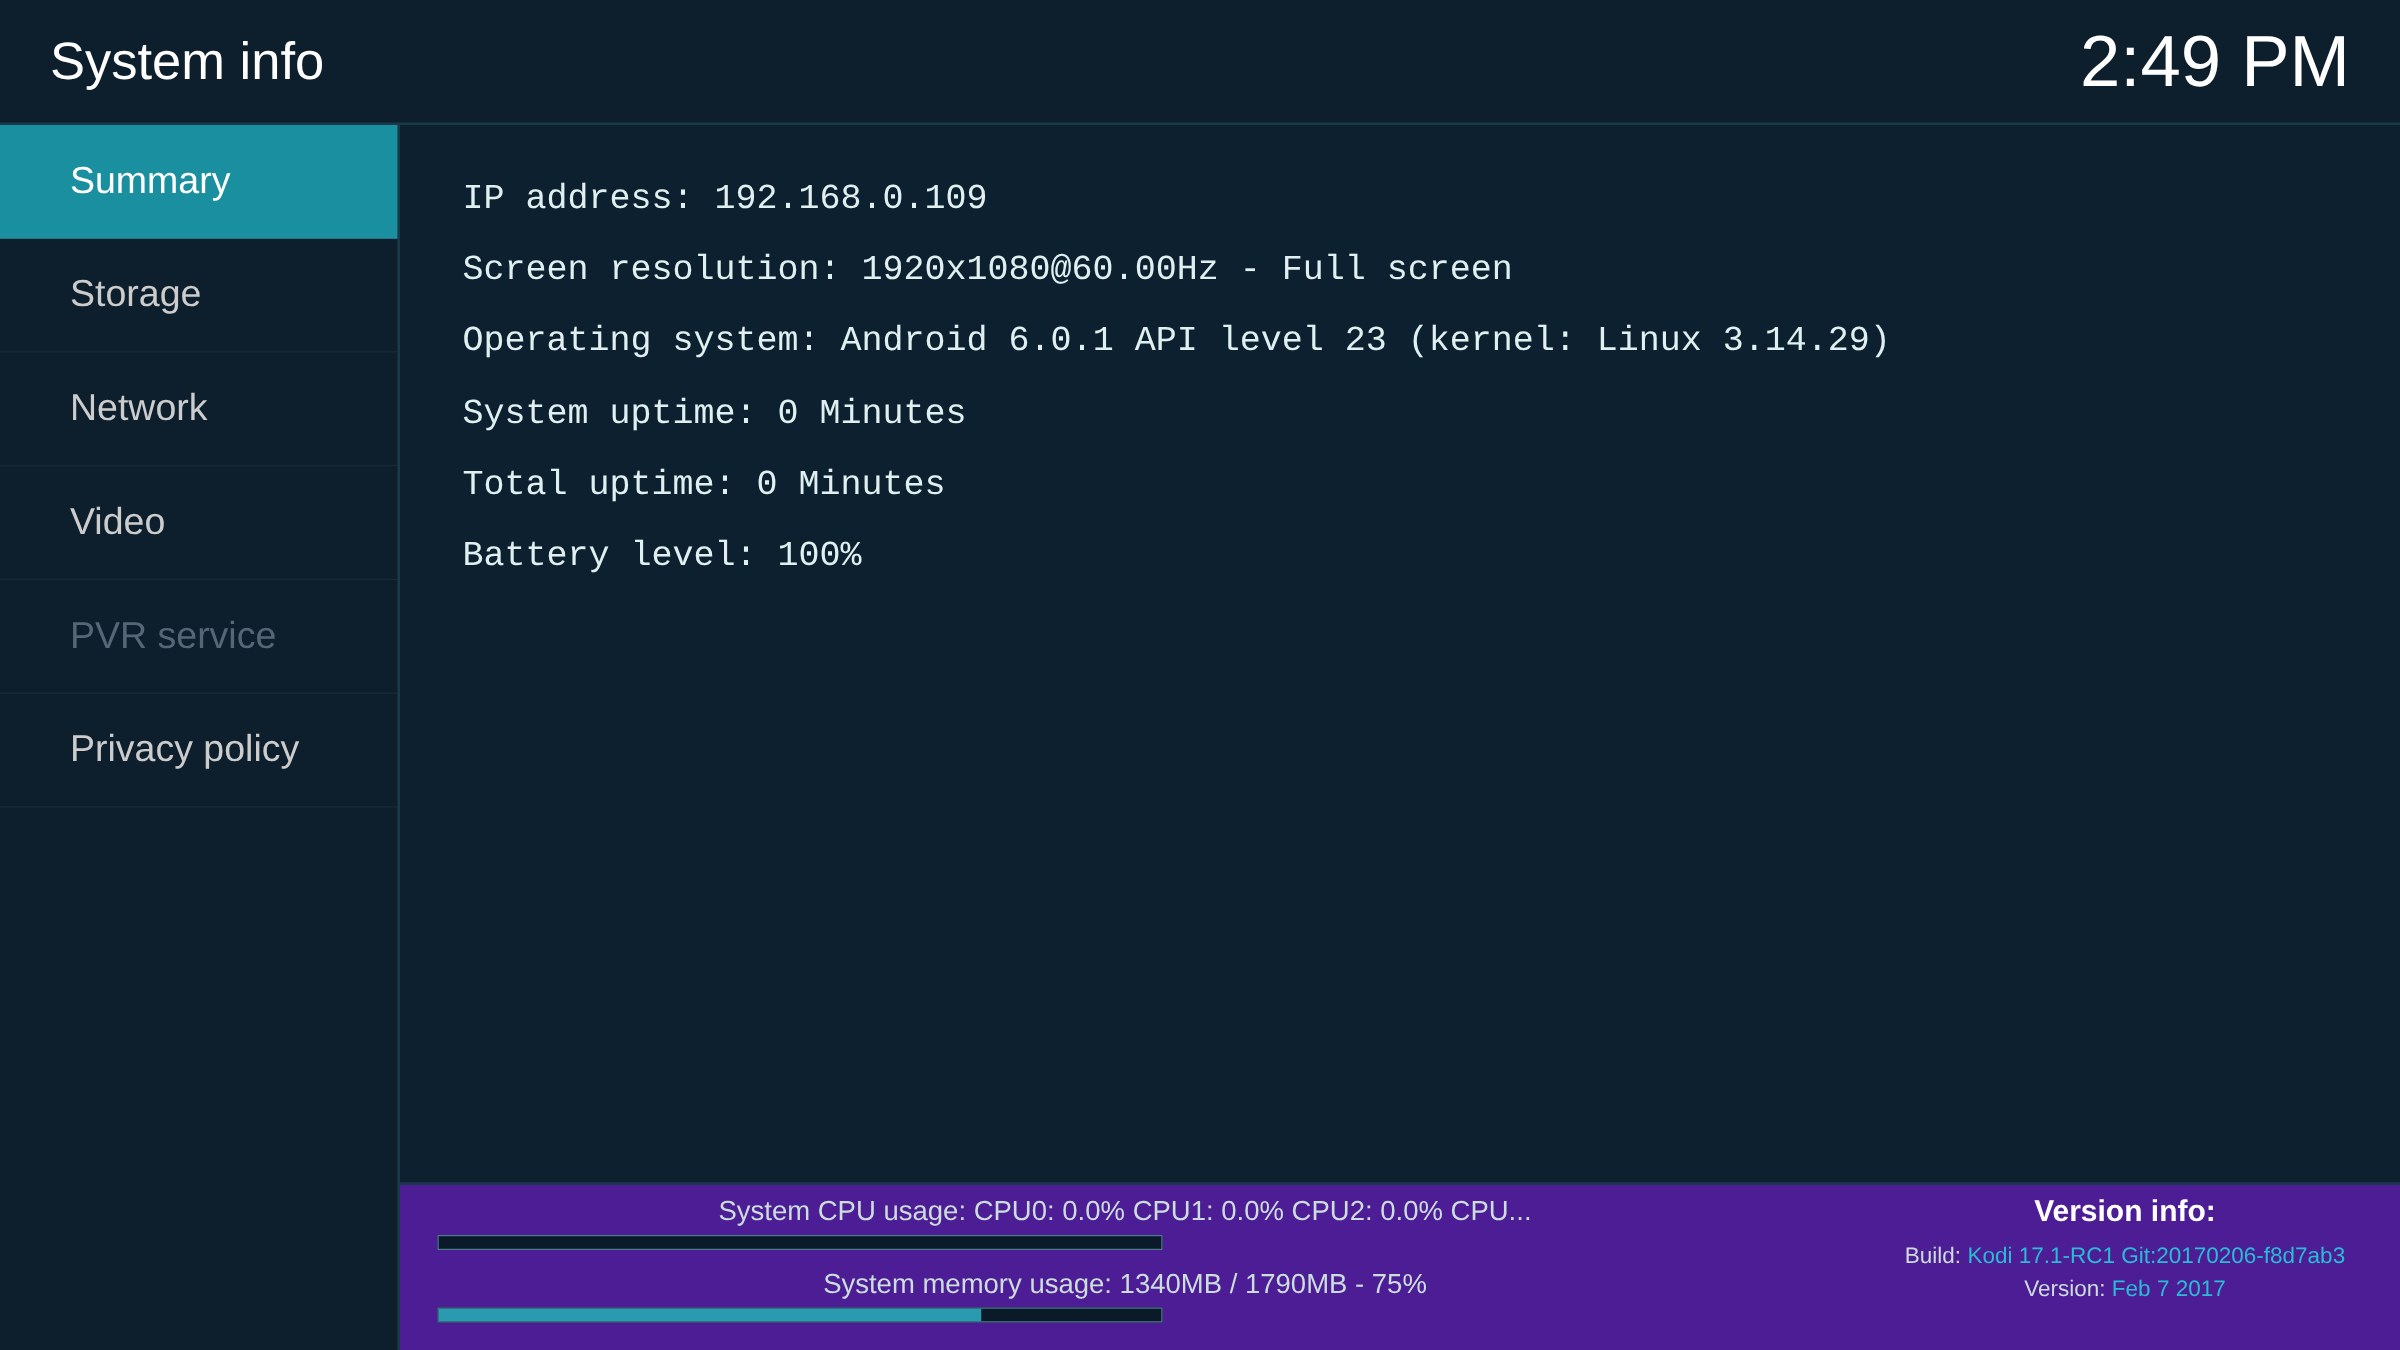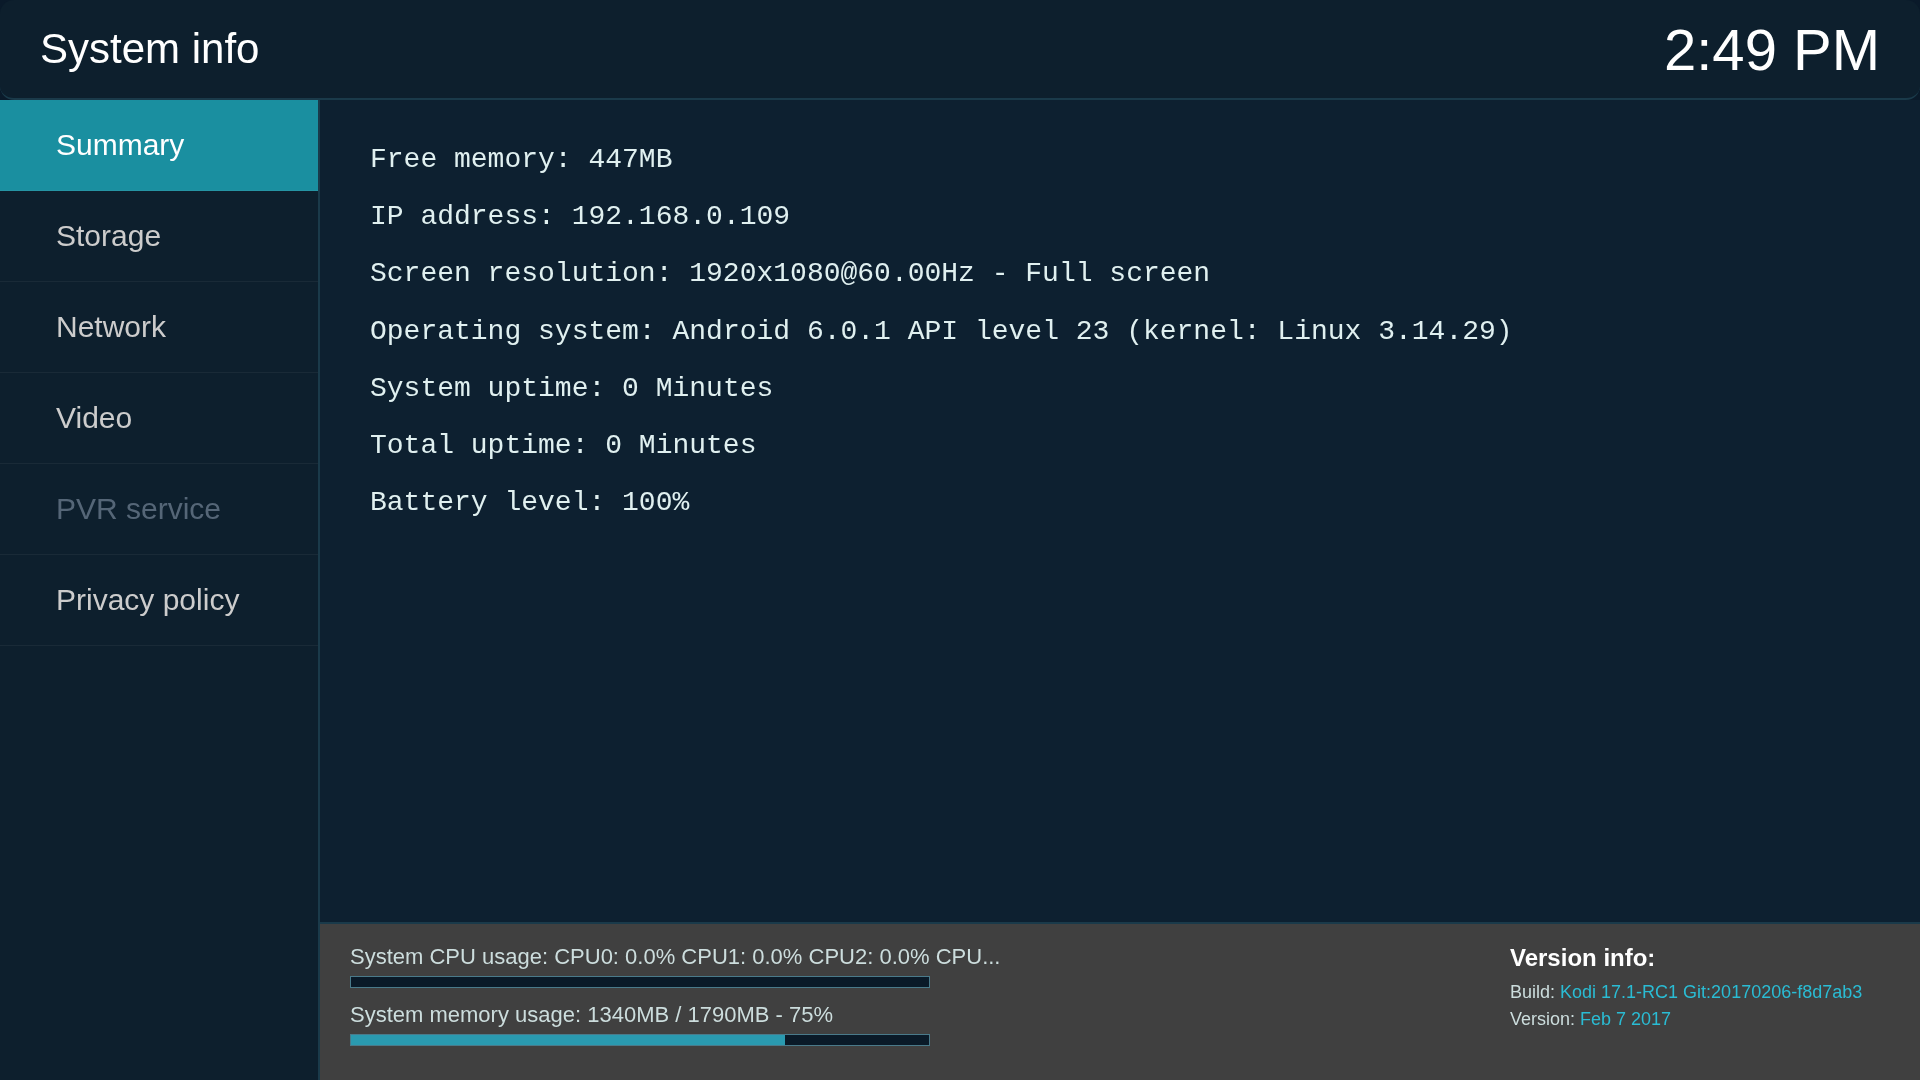--- a/index.html
+++ b/index.html
@@ -18,21 +18,20 @@
     
     .header {
       display: flex;
       justify-content: space-between;
       align-items: center;
       padding: 18px 40px;
       background-color: #0d1f2d;
       height: 100px;
       border-bottom: 2px solid #1a3a4a;
       flex-shrink: 0;
-      border-radius: 14px;
     }
 
     .header-title {
       font-size: 42px;
       font-weight: 300;
       font-family: Arial, sans-serif;
       color: #ffffff;
     }
 
     .header-time {
@@ -95,26 +94,27 @@
       font-size: 28px;
       font-family: 'Courier New', Courier, monospace;
       color: #e0f0f0;
       margin-bottom: 18px;
       line-height: 1.4;
     }
 
     
     .footer {
       border-top: 2px solid #1a3a4a;
-      padding: 20px 30px;
-      background-color: #404040;
+      padding: 8px 30px;
+      background-color: #4c1d95;
       display: flex;
       gap: 60px;
       align-items: flex-start;
       flex-shrink: 0;
+      text-align: center;
     }
 
     .footer-left {
       flex: 1;
     }
 
     .footer-stat-line {
       font-size: 22px;
       font-family: Arial, sans-serif;
       color: #ccdddd;
@@ -185,25 +185,20 @@
     </div>
     <div class="sidebar-item">
       <span>Privacy policy</span>
     </div>
   </nav>
 
   <div class="content-area">
     <div class="content-main">
 
       <div class="info-line">
-        <span>Free memory:</span>
-        <span> </span>
-        <span>447MB</span>
-      </div>
-      <div class="info-line">
         <span>IP address:</span>
         <span> </span>
         <span>192.168.0.109</span>
       </div>
       <div class="info-line">
         <span>Screen resolution:</span>
         <span> </span>
         <span>1920x1080@60.00Hz - Full screen</span>
       </div>
       <div class="info-line">

